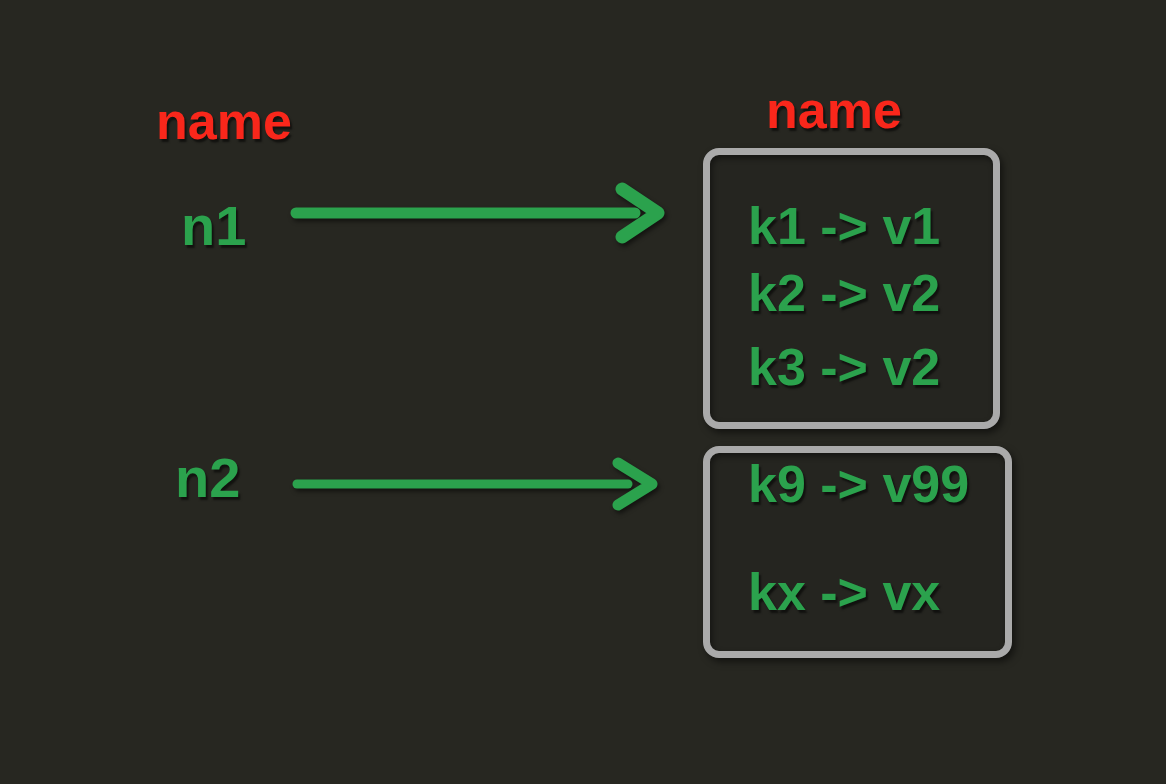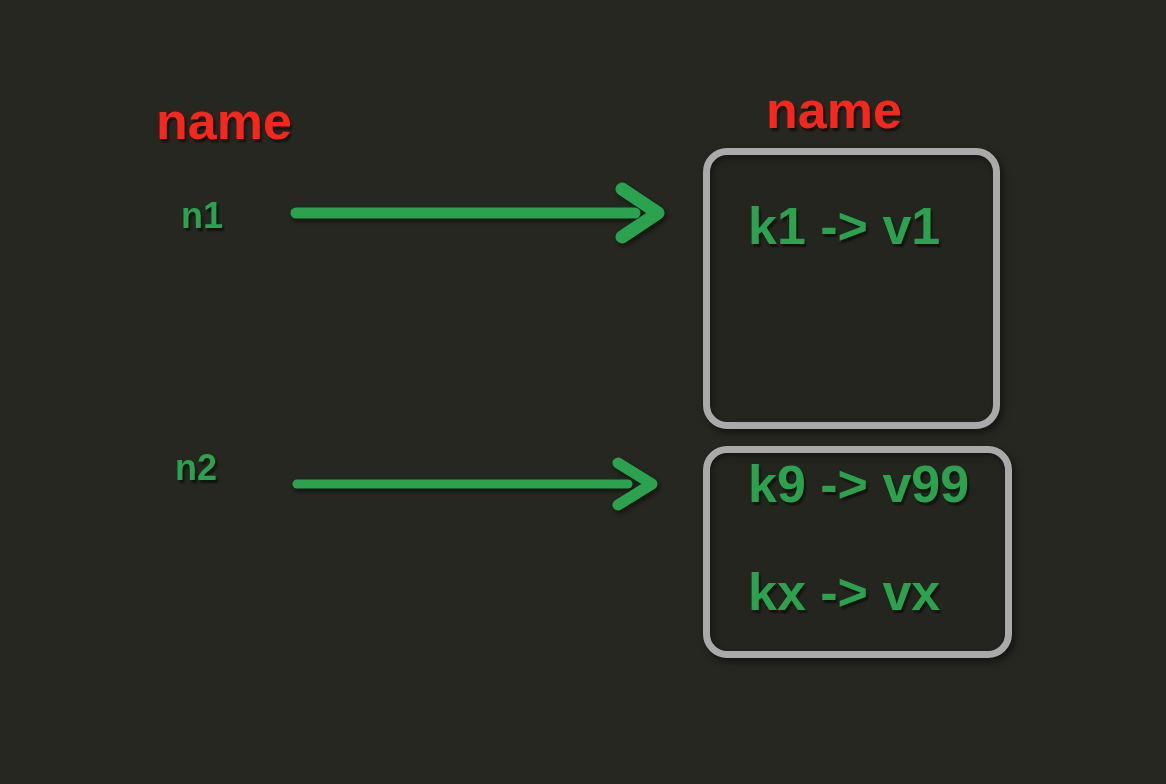--- a/index.html
+++ b/index.html
@@ -24,34 +24,34 @@
   .txt {
     position: absolute;
     font-weight: 700;
     line-height: 1;
     white-space: nowrap;
     text-shadow: 2px 3px 2px rgba(0,0,0,0.55);
   }
   .hdr { font-size: 52px; color: var(--label); }
   .hdr-name { left: 156px; top: 84px; margin-top: 11px; }
   .hdr-hash { left: 766px; top: 84px; }
-  .gname { font-size: 36px; color: var(--green); }
+  .gname { font-size: 56px; color: var(--green); }
   .gname-n1 { left: 181px; top: 198px; }
   .gname-n2 { left: 175px; top: 450px; }
   .arrow {
     position: absolute;
     color: var(--green);
     filter: drop-shadow(2px 3px 2px rgba(0,0,0,0.5));
   }
   .arrow-1 { left: 280px; top: 174px; }
   .arrow-2 { left: 280px; top: 446px; }
   .hashbox {
     position: absolute;
     border: 7px solid var(--box-border);
-    border-radius: 24px;
+    border-radius: 16px;
     background: var(--box-fill);
     box-shadow: 3px 4px 7px rgba(0,0,0,0.5), inset 2px 3px 6px rgba(0,0,0,0.45);
   }
   .hashbox-1 { left: 703px; top: 148px; width: 297px; height: 281px; }
   .hashbox-2 { left: 703px; top: 446px; width: 309px; height: 212px; }
   .entry {
     position: absolute;
     left: 38px;
     font-size: 52px;
     font-weight: 700;
@@ -84,20 +84,22 @@
     <polyline points="342,15 378,39 342,63" fill="none" stroke="currentColor" stroke-width="13" stroke-linecap="round" stroke-linejoin="round"></polyline>
   </svg>
 
   <svg class="arrow arrow-2" width="400" height="76" viewBox="0 0 400 76">
     <line x1="17" y1="38" x2="348" y2="38" stroke="currentColor" stroke-width="9" stroke-linecap="round"></line>
     <polyline points="338,17 372,38 338,59" fill="none" stroke="currentColor" stroke-width="11" stroke-linecap="round" stroke-linejoin="round"></polyline>
   </svg>
 
   <div class="hashbox hashbox-1">
     <div class="entry b1-e0">k1 -&gt; v1</div>
+    <div class="entry b1-e1">k2 -&gt; v2</div>
+    <div class="entry b1-e2">k3 -&gt; v2</div>
   </div>
 
   <div class="hashbox hashbox-2">
     <div class="entry b2-e0">k9 -&gt; v99</div>
     <div class="entry b2-e1">kx -&gt; vx</div>
   </div>
 
 </div>
 
 </body></html>

